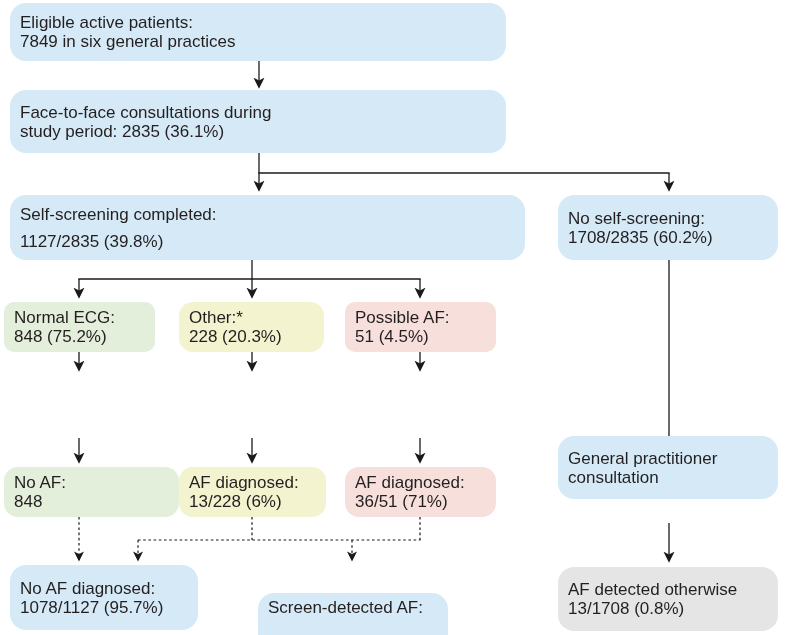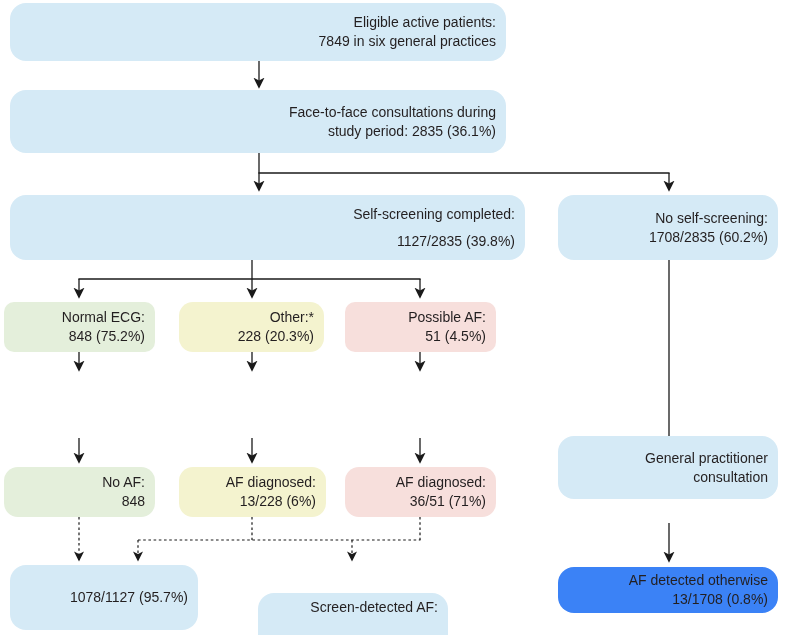--- a/index.html
+++ b/index.html
@@ -7,22 +7,22 @@
   .canvas {
     position:relative; width:787px; height:635px; background:#fff;
     font-family:"Liberation Sans", sans-serif; color:var(--text,#231f20);
     overflow:hidden;
   }
   .connectors { position:absolute; left:0; top:0; width:787px; height:635px; }
   .connectors line { stroke:var(--line,#1a1a1a); stroke-width:1.3; fill:none; }
   .connectors line.dashed { stroke-dasharray:2.6 2.6; stroke-width:1.2; }
   .node {
     position:absolute; border-radius:16px;
-    display:flex; flex-direction:column; align-items:flex-end; justify-content:center;
-    text-align:center; font-size:14px; line-height:19px; color:var(--text,#231f20);
+    display:flex; flex-direction:column; align-items:flex-start; justify-content:center;
+    text-align:center; font-size:17px; line-height:19px; color:var(--text,#231f20);
     box-sizing:border-box; padding:4px 10px;
   }
 </style>
 </head>
 <body style="background: rgb(255, 255, 255);">
 
 <div class="canvas">
 
   <svg class="connectors" viewBox="0 0 787 635">
     <defs>
@@ -88,47 +88,48 @@
     <span>Other:*</span>
     <span>228 (20.3%)</span>
   </div>
 
   <div class="node" style="left: 345px; top: 302px; width: 151px; height: 50px; border-radius: 10px; background: rgb(247, 223, 220);">
     <span>Possible AF:</span>
     <span>51 (4.5%)</span>
   </div>
 
 
-  <div class="node" style="left: 4px; top: 467px; width: 151px; height: 50px; border-radius: 14px; background: rgb(228, 239, 219);">
+  <div class="node" style="left: 4px; top: 467px; width: 175px; height: 50px; border-radius: 14px; background: rgb(228, 239, 219);">
     <span>No AF:</span>
     <span>848</span>
   </div>
 
   <div class="node" style="left: 179px; top: 467px; width: 147px; height: 50px; border-radius: 14px; background: rgb(244, 243, 207);">
     <span>AF diagnosed:</span>
     <span>13/228 (6%)</span>
   </div>
 
   <div class="node" style="left: 345px; top: 467px; width: 151px; height: 50px; border-radius: 14px; background: rgb(247, 223, 220);">
     <span>AF diagnosed:</span>
     <span>36/51 (71%)</span>
   </div>
 
   <div class="node" style="left: 558px; top: 436px; width: 220px; height: 63px; background: rgb(213, 234, 246);">
     <span>General practitioner</span>
     <span>consultation</span>
   </div>
 
   <div class="node" style="left: 10px; top: 565px; width: 188px; height: 65px; background: rgb(213, 234, 246);">
+    <span>No AF diagnosed:</span>
     <span>1078/1127 (95.7%)</span>
   </div>
 
   <div class="node" style="left: 258px; top: 593px; width: 190px; height: 65px; background: rgb(213, 234, 246); gap: 17px;">
     <span>Screen-detected AF:</span>
     <span>49/1127 (4.3%)</span>
   </div>
 
-  <div class="node" style="left: 558px; top: 567px; width: 220px; height: 46px; background: #3b82f6;">
+  <div class="node" style="left: 558px; top: 567px; width: 220px; height: 64px; background: #e5e5e5;">
     <span>AF detected otherwise</span>
     <span>13/1708 (0.8%)</span>
   </div>
 
 </div>
 
 </body></html>

